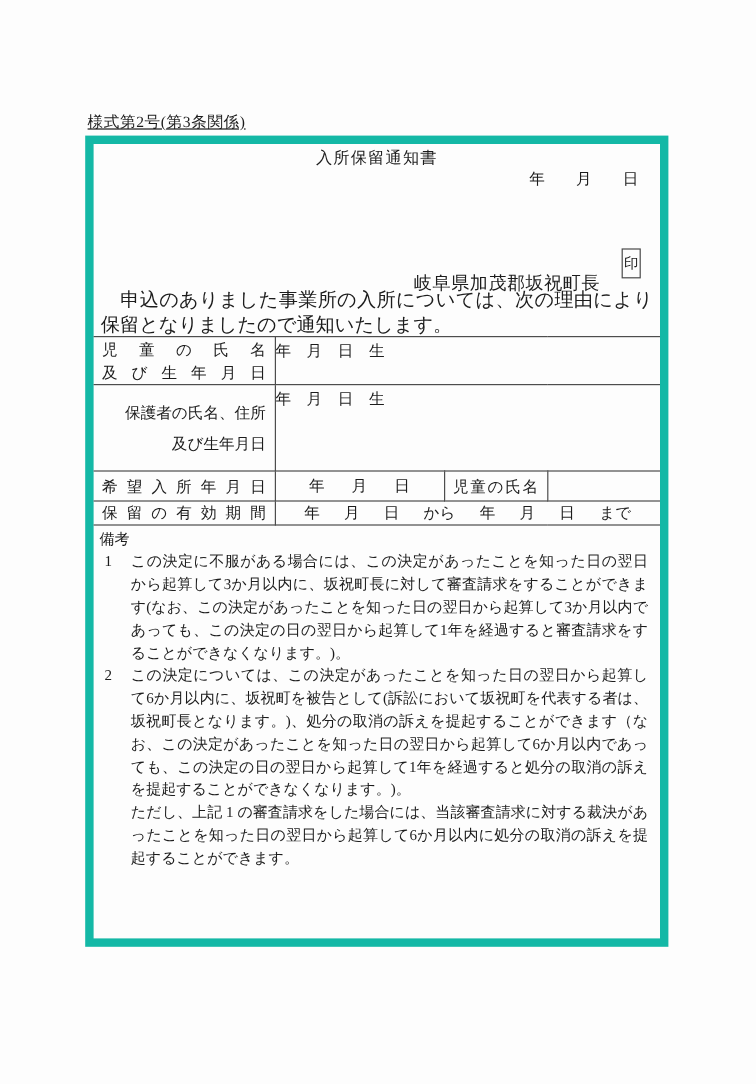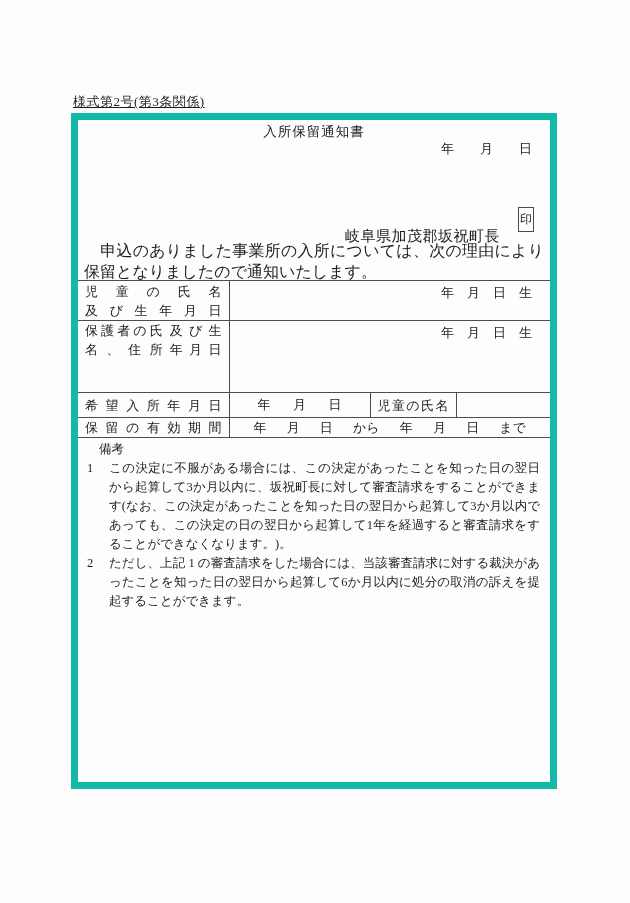--- a/index.html
+++ b/index.html
@@ -56,43 +56,43 @@
   table.form-table td:first-child { border-left: none; }
   table.form-table td.lastcol { border-right: none; }
   td.lbl { padding: 0 7px; }
   .jline { text-align: justify; text-align-last: justify; line-height: 19px; }
   .row-child td { height: 40px; }
   .row-guardian td { height: 72px; }
   .row-desired td { height: 25px; font-family: Liberation Serif, serif; }
   .row-reason td { height: 91px; }
   .row-validity td { height: 17px; }
   td.val-top {
-    vertical-align: top; text-align: right;
+    vertical-align: top; 
     padding: 3px 18px 0 0;
     font-family: Liberation Serif, serif;
   }
   .guardian-lbl-inner {
-    display: flex; justify-content: center;
-    gap: 7px; height: 100%;
+    display: flex; flex-direction: column; justify-content: center;
+    gap: 7px; height: 100%; align-items: flex-end;
   }
   .date-spread {
     display: flex; justify-content: space-between;
     padding: 0 28px;
   }
   .validity-spread {
     display: flex; justify-content: space-between;
     padding: 0 24px;
   }
   
   .remarks {
     flex: 1; padding: 2px 8px 0 4px;
     font-size: 12.5px; line-height: 19px;
     overflow: hidden;
   }
-  .remarks-heading { padding-left: 1px; margin-left: 16px; }
+  .remarks-heading { padding-left: 1px; }
   .note-item { position: relative; padding-left: 27px; padding-right: 2px; text-align: justify; }
   .note-num { position: absolute; left: 5px; top: 0; }
 </style>
 </head>
 <body>
 
 <div class="form-number">様式第2号(第3条関係)</div>
 
 <div class="doc-box">
 
@@ -167,17 +167,18 @@
     </table>
 
   <div class="remarks">
     <div class="remarks-heading">備考</div>
     <div class="note-item">
       <span class="note-num">1</span>
       <div>この決定に不服がある場合には、この決定があったことを知った日の翌日から起算して3か月以内に、坂祝町長に対して審査請求をすることができます(なお、この決定があったことを知った日の翌日から起算して3か月以内であっても、この決定の日の翌日から起算して1年を経過すると審査請求をすることができなくなります。)。</div>
     </div>
     <div class="note-item">
       <span class="note-num">2</span>
+      <div>この決定については、この決定があったことを知った日の翌日から起算して6か月以内に、坂祝町を被告として(訴訟において坂祝町を代表する者は、坂祝町長となります。)、処分の取消の訴えを提起することができます（なお、この決定があったことを知った日の翌日から起算して6か月以内であっても、この決定の日の翌日から起算して1年を経過すると処分の取消の訴えを提起することができなくなります。)。</div>
       <div>ただし、上記 1 の審査請求をした場合には、当該審査請求に対する裁決があったことを知った日の翌日から起算して6か月以内に処分の取消の訴えを提起することができます。</div>
     </div>
   </div>
 
 </div>
 
 </body></html>

